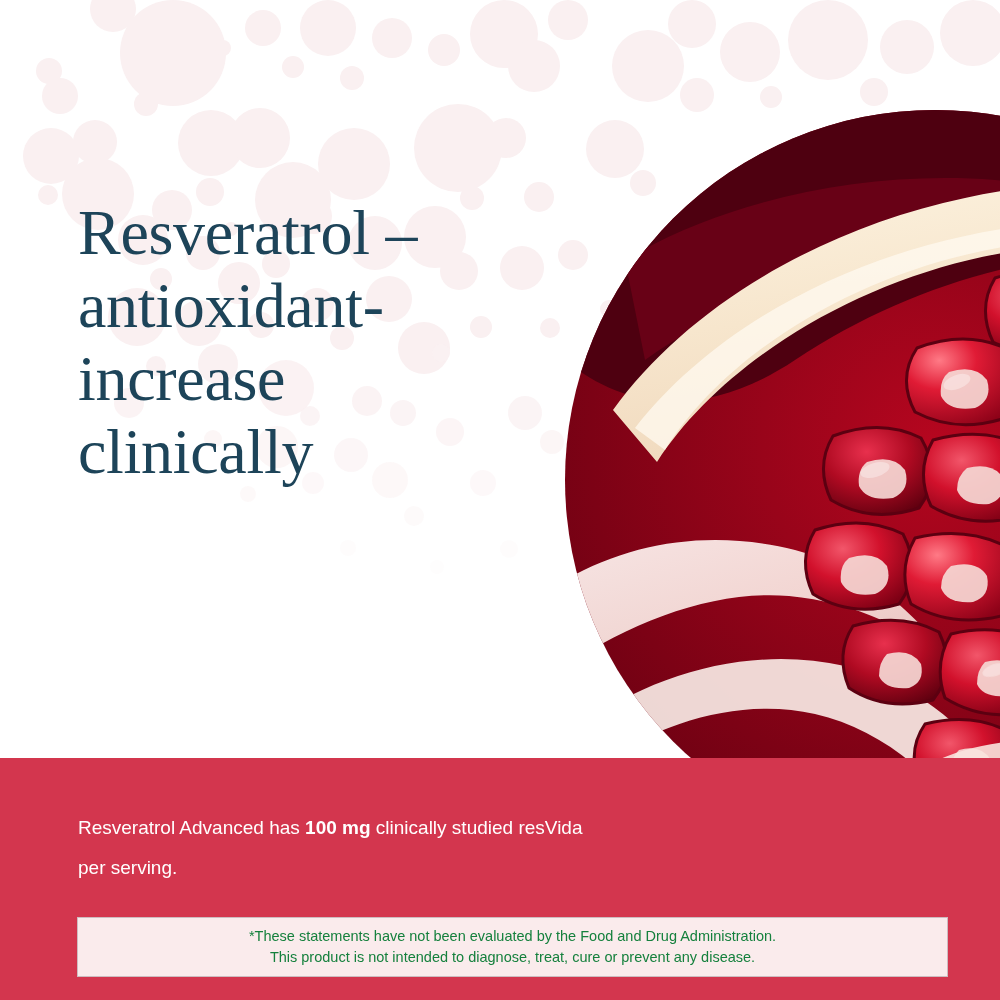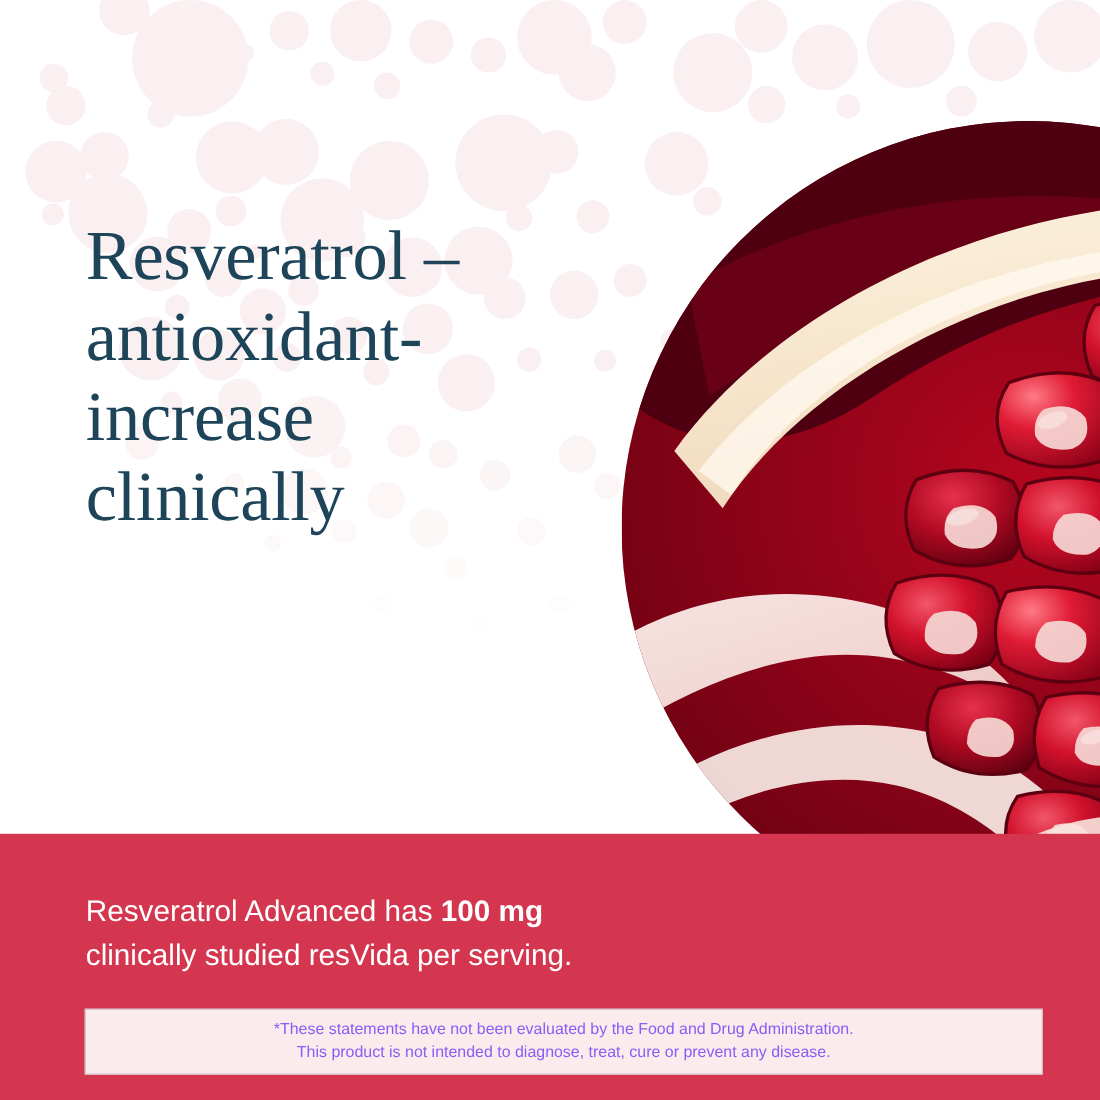--- a/index.html
+++ b/index.html
@@ -80,21 +80,21 @@
     width: 1000px;
     height: 242px;
     background: #d3364e;
   }
   #banner-text {
     position: absolute;
     left: 78px;
     top: 50px;
     width: 520px;
     font-family: "Liberation Sans", sans-serif;
-    font-size: 27px;
+    font-size: 19px;
     line-height: 40px;
     color: #ffffff;
     font-weight: 400;
   }
   #banner-text b { font-weight: 700; }
 
   
   #disclaimer-box {
     position: absolute;
     left: 77px;
@@ -106,21 +106,21 @@
     box-sizing: border-box;
     display: flex;
     flex-direction: column;
     align-items: center;
     justify-content: center;
   }
   .disclaimer-line {
     font-family: "Liberation Sans", sans-serif;
     font-size: 14.5px;
     line-height: 21px;
-    color: #8b5cf6;
+    color: #15803d;
     text-align: left;
     white-space: nowrap;
   }
 </style>
 </head>
 <body>
 
 <div id="stage">
 
   <div id="bubble-layer">

